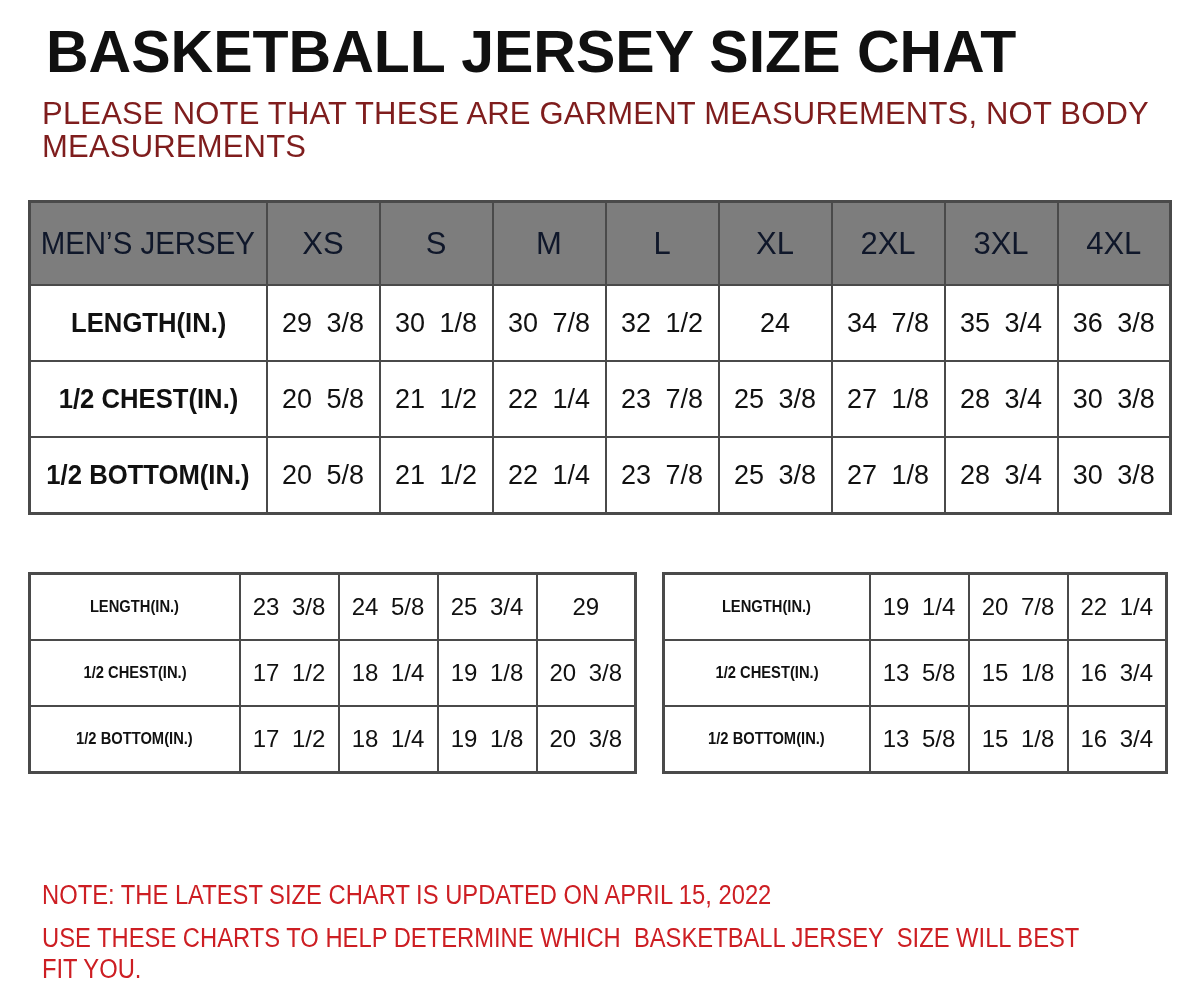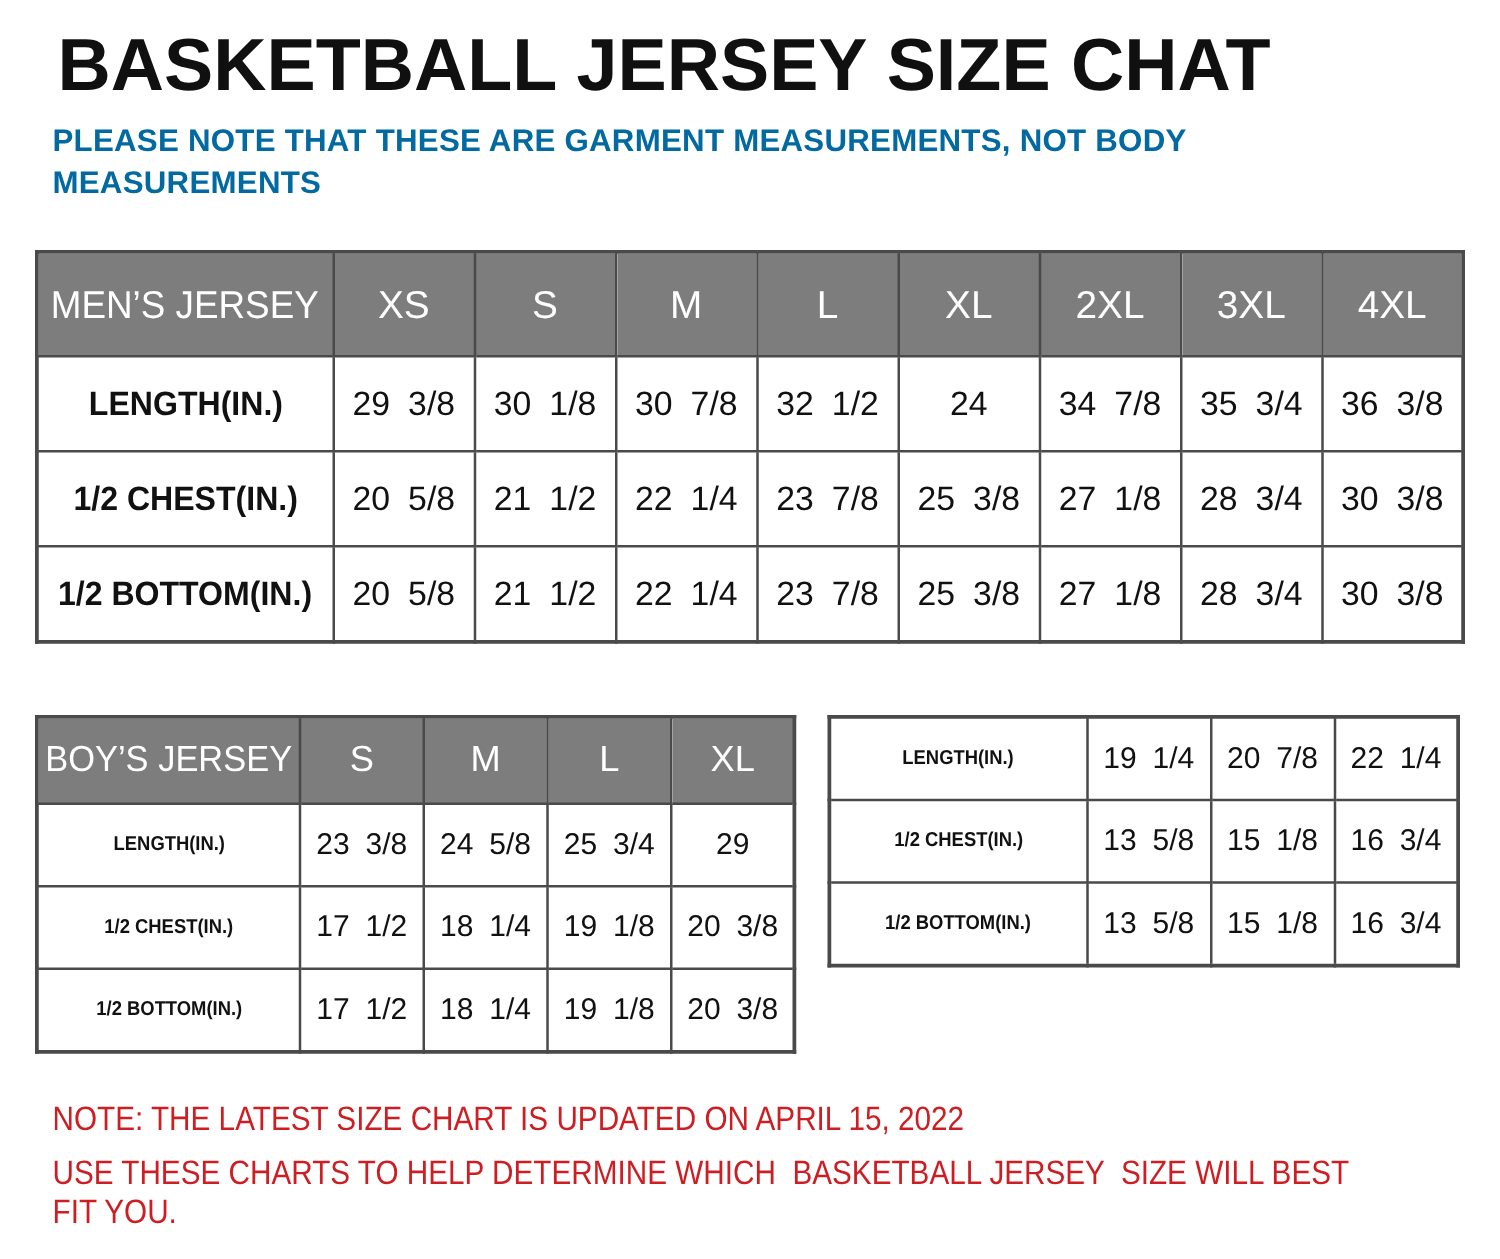--- a/index.html
+++ b/index.html
@@ -6,31 +6,31 @@
   .page{
     position:relative;width:1200px;height:1007px;overflow:hidden;background:#ffffff;
     font-family:"Liberation Sans", sans-serif;color:#111;padding-left:32px;
   }
   .title{
     position:absolute;left:46px;top:18px;margin:0;
     font-size:59px;font-weight:bold;letter-spacing:0;white-space:nowrap;color:#101010;
   }
   .top-note{
     position:absolute;left:42px;top:97px;margin:0;
-    font-size:25px;line-height:33px;color:#0369a1;white-space:pre-line;font-weight:700;
+    font-size:31px;line-height:33px;color:#7f1d1d;white-space:pre-line;font-weight:400;
     letter-spacing:0.2px;
   }
   table.tbl{
     position:absolute;border-collapse:collapse;table-layout:fixed;background:#fff;
     border:3px solid #4a4a4a;
   }
   .tbl th,.tbl td{
     border:2px solid #4a4a4a;text-align:center;vertical-align:middle;padding:0;overflow:hidden;
   }
-  .tbl tr.head th{background:#7d7d7d;color:#ffffff;font-weight:400;}
+  .tbl tr.head th{background:#7d7d7d;color:#0f172a;font-weight:400;}
   
   .main tr.head th{height:81px;font-size:31px;}
   .main td.v{height:74px;font-size:27px;word-spacing:7px;}
   .main th.rowlab{height:74px;background:#fff;}
   .main th.rowlab .cond{font-size:27px;font-weight:bold;}
   
   .small tr.head th{height:67px;font-size:29px;}
   .small td.v{height:64px;font-size:24px;word-spacing:6px;}
   .small th.rowlab{height:64px;background:#fff;}
   .cond{display:inline-block;white-space:nowrap;transform:scaleX(0.95);transform-origin:center;}
@@ -115,27 +115,20 @@
 
   <table class="tbl small" style="left:28px;top:572px;">
     <colgroup>
       <col style="width:210px">
         <col style="width:99px">
         <col style="width:99px">
         <col style="width:99px">
         <col style="width:99px">
     </colgroup>
     <tbody>
-      <tr class="head">
-        <th><span class="cond">BOY’S JERSEY</span></th>
-        <th>S</th>
-        <th>M</th>
-        <th>L</th>
-        <th>XL</th>
-      </tr>
       <tr>
         <th class="rowlab"><span class="cond-lab">LENGTH(IN.)</span></th>
         <td class="v">23 3/8</td>
         <td class="v">24 5/8</td>
         <td class="v">25 3/4</td>
         <td class="v">29</td>
       </tr>
       <tr>
         <th class="rowlab"><span class="cond-lab">1/2 CHEST(IN.)</span></th>
         <td class="v">17 1/2</td>

